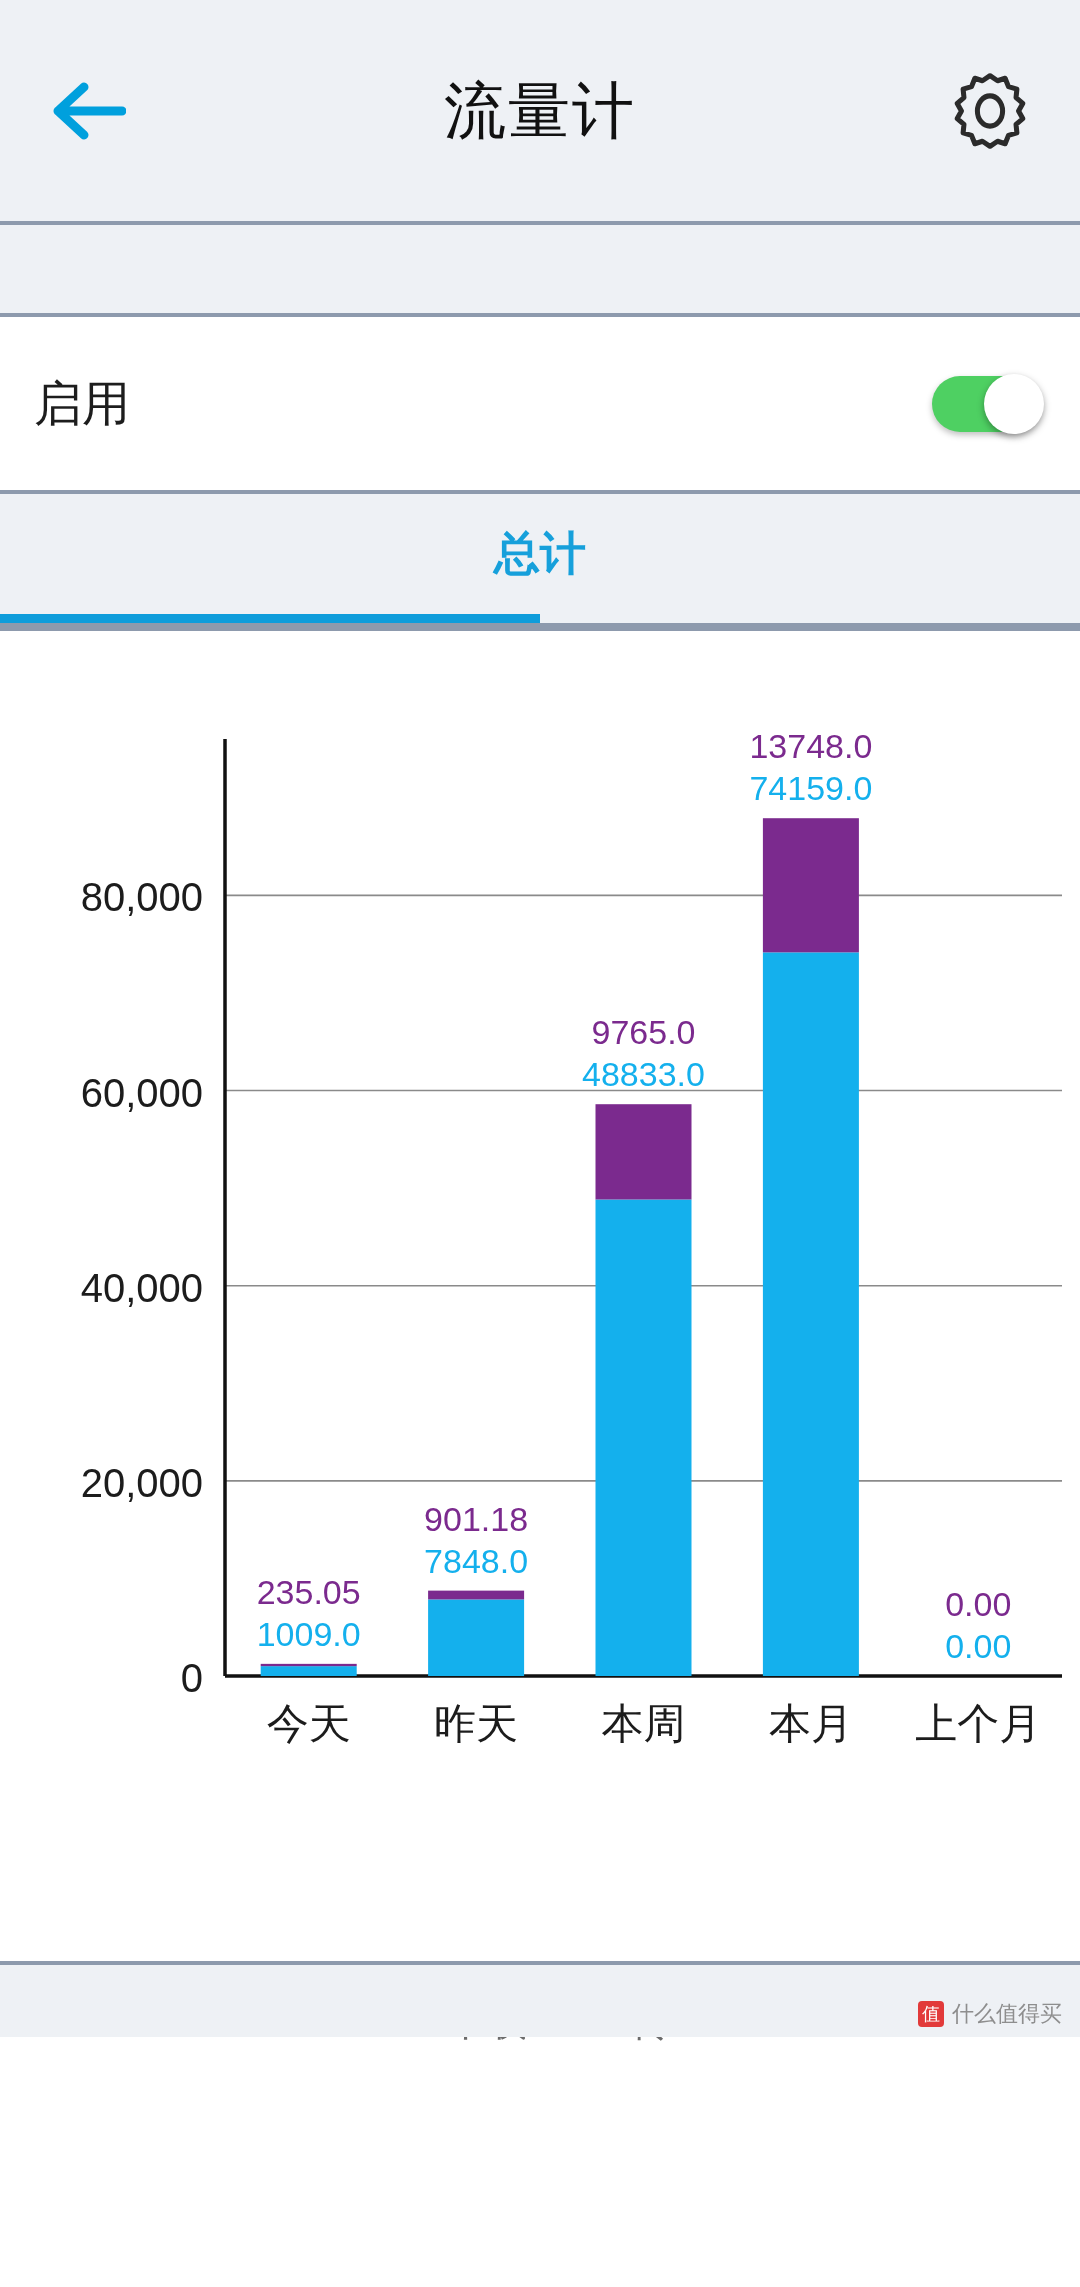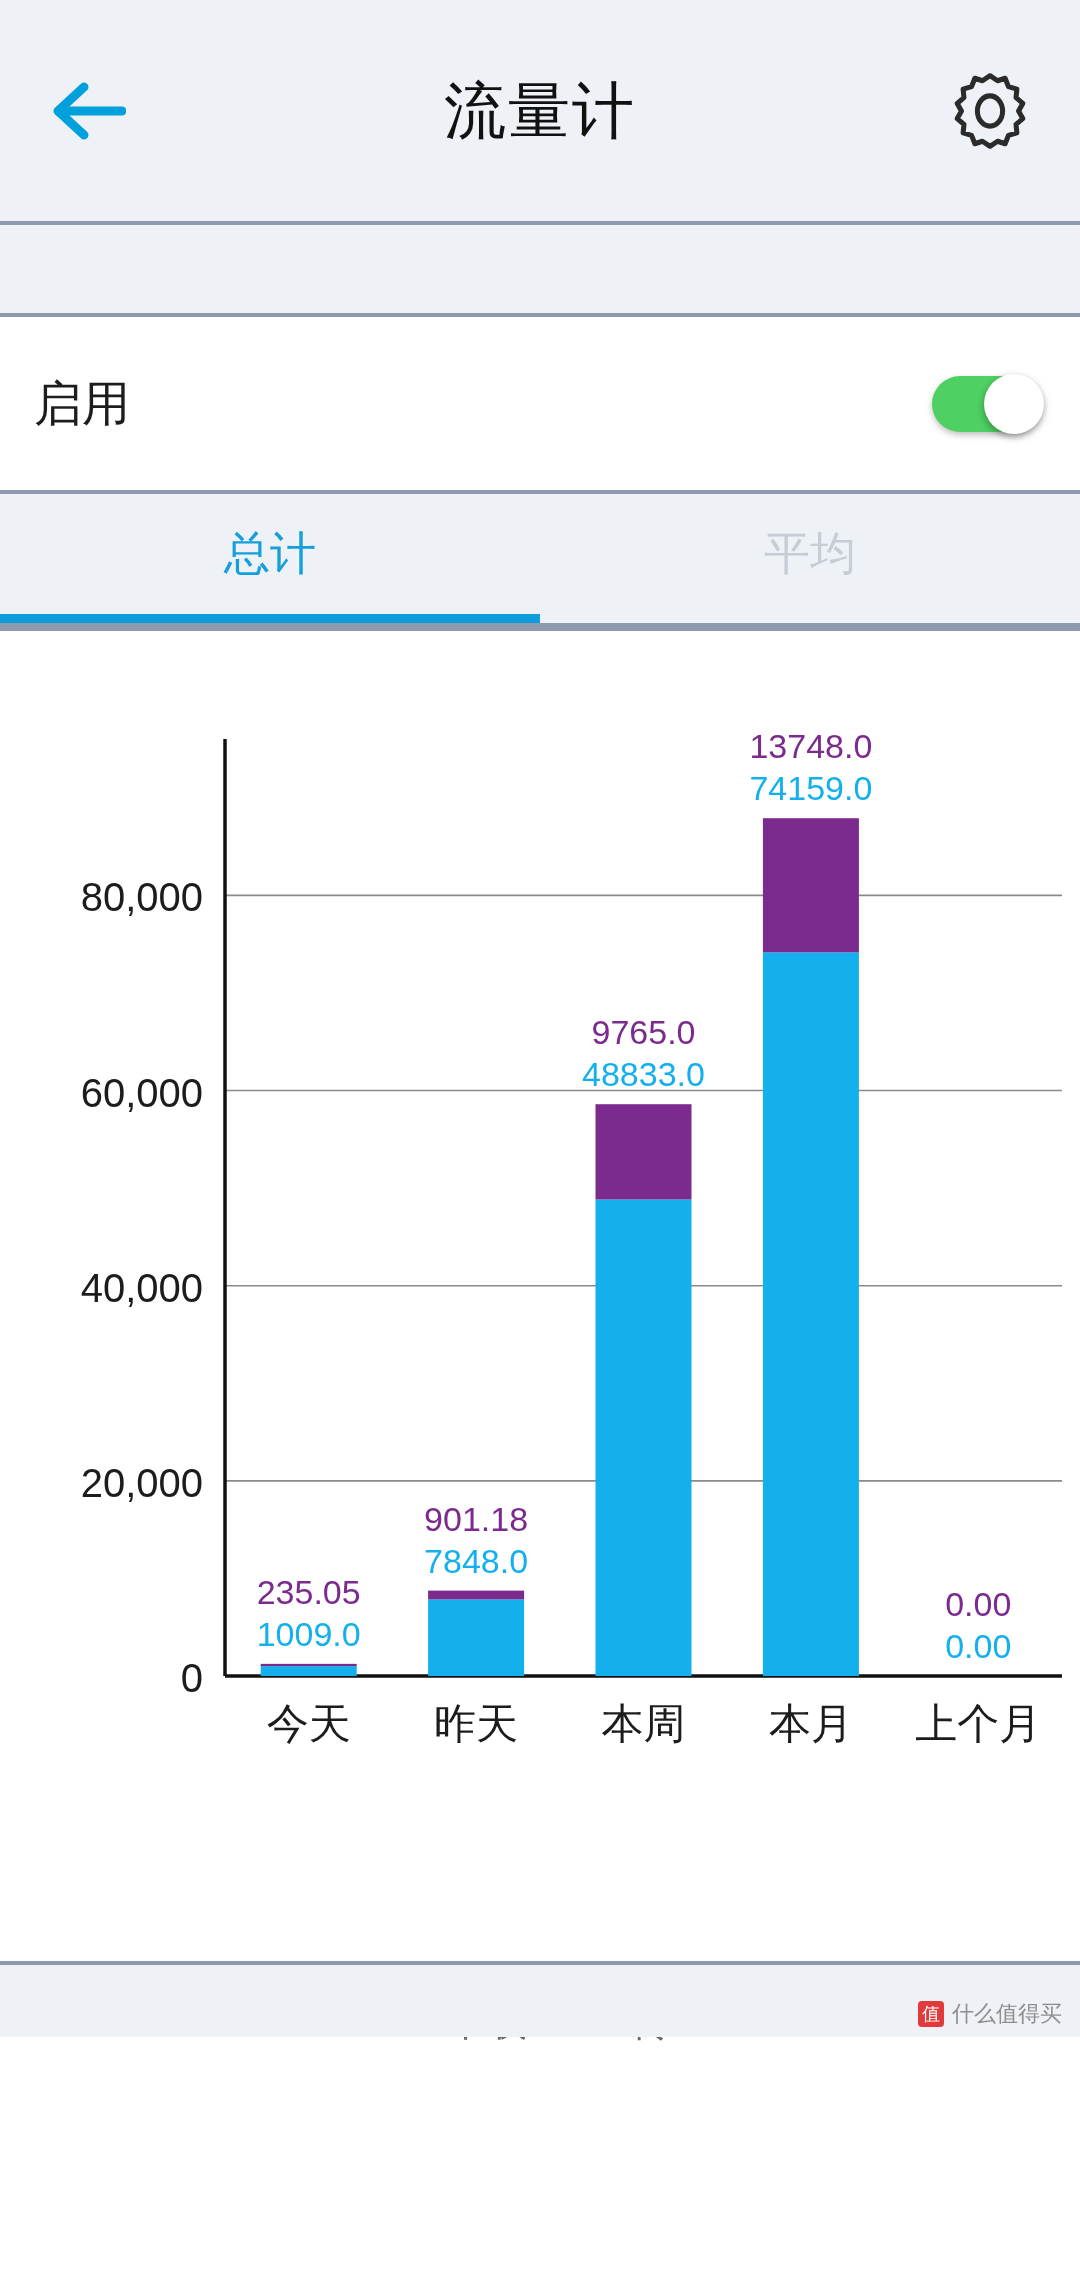--- a/index.html
+++ b/index.html
@@ -82,21 +82,21 @@
     display: flex;
     height: 120px;
   }
   .tab {
     flex: 1;
     display: flex;
     align-items: center;
     justify-content: center;
     font-size: 46px;
   }
-  .tab.active { color: #16a0db; }
+  .tab.active { color: #16a0db; font-weight: bold; }
   .tab.inactive { color: #c6cdd6; }
   .tab-underline-row { display: flex; height: 9px; }
   .tab-underline-row .seg { flex: 1; }
   .tab-underline-row .seg.active { background: #0e9ddb; }
   .tab-underline-row .seg.idle { background: #eef1f5; }
 
   
   .section-head {
     height: 113px;
     background: #eef1f5;
@@ -181,21 +181,20 @@
     <div class="toggle">
       <div class="knob"></div>
     </div>
   </div>
 
   <div class="hr"></div>
 
   <div class="tabs-wrap">
     <div class="tabs">
       <div class="tab active">总计</div>
-      <div class="tab inactive">平均</div>
     </div>
     <div class="tab-underline-row">
       <div class="seg active"></div>
       <div class="seg idle"></div>
     </div>
   </div>
 
   <div class="hr"></div>
 
 

